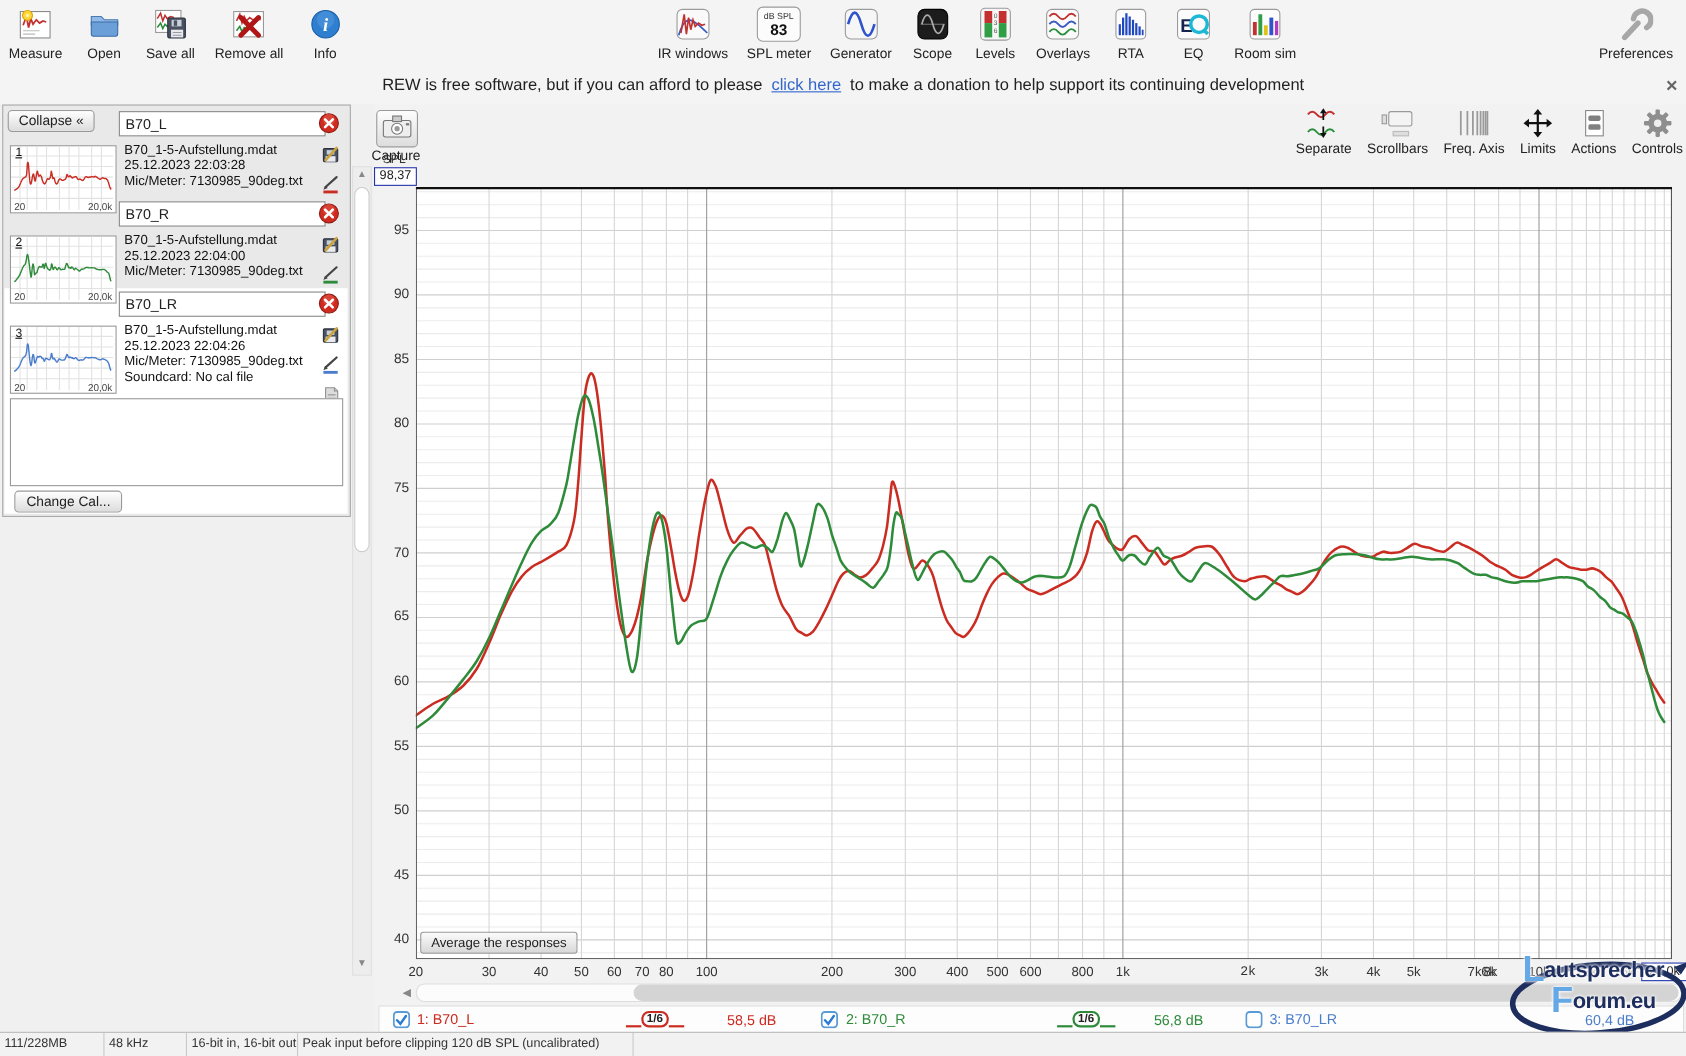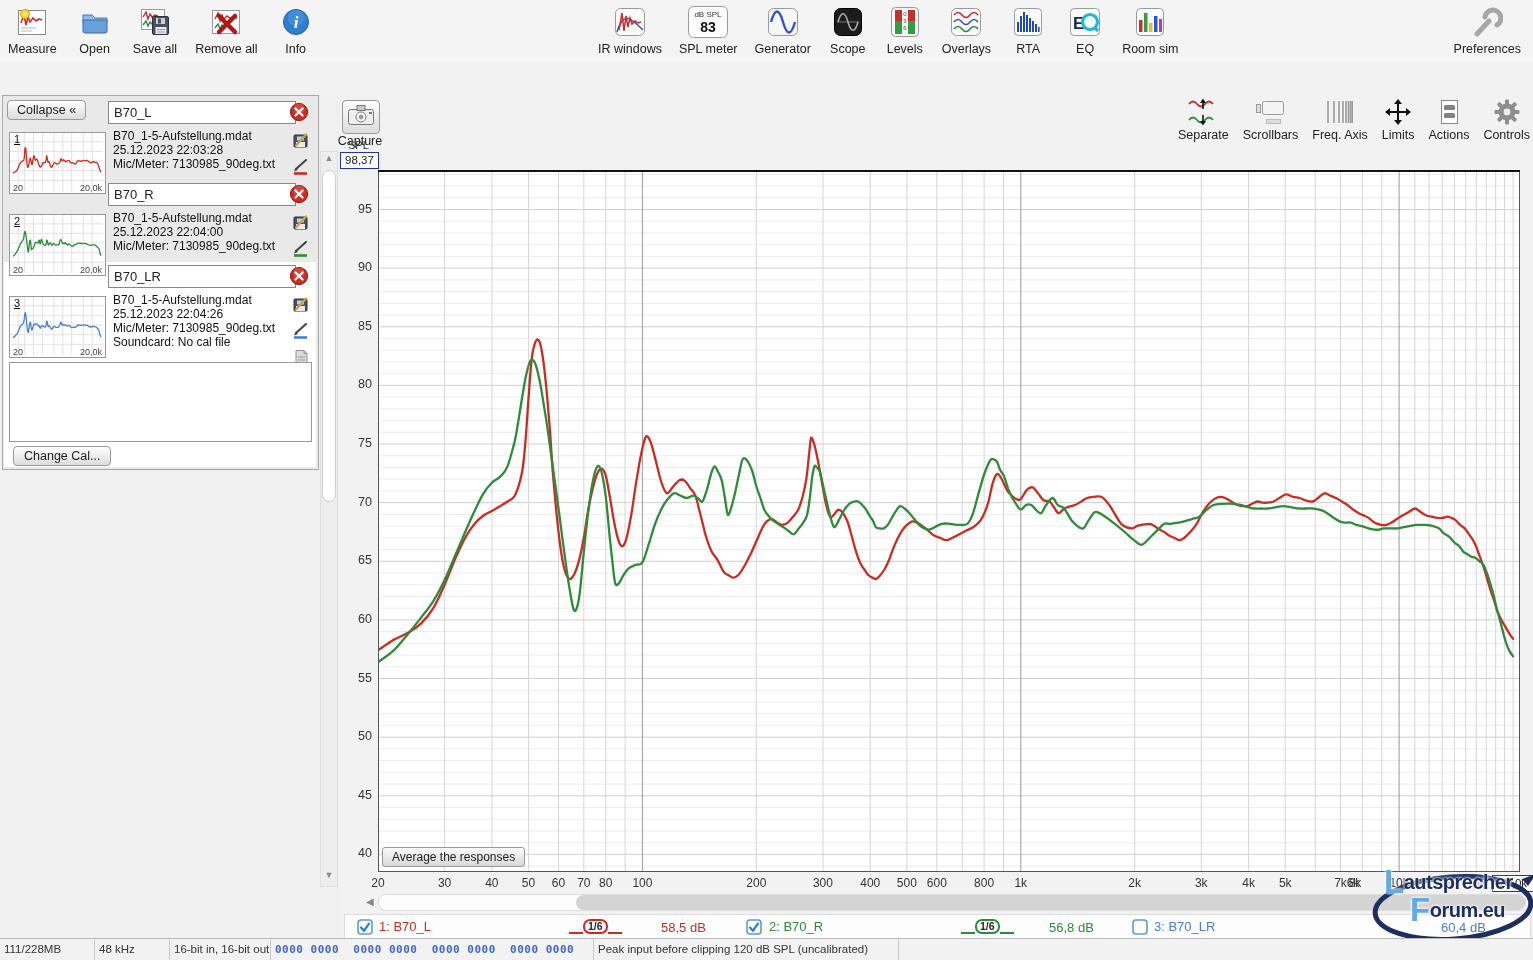--- a/index.html
+++ b/index.html
@@ -265,20 +265,26 @@
             <svg width="32" height="30" viewBox="0 0 32 30" xmlns="http://www.w3.org/2000/svg">
               <line x1="6" y1="27" x2="18" y2="14" stroke="#a7a7a7" stroke-width="5" stroke-linecap="round"></line>
               <path d="M14 10 A8 8 0 1 1 26 18" fill="none" stroke="#a7a7a7" stroke-width="5" stroke-linecap="round"></path>
             </svg>
           </span>
           <div class="tb-label">Preferences</div>
         </div>
       </div>
   </div>
 
+  <div id="banner">
+    <span>REW is free software, but if you can afford to please</span>
+    <a>click here</a>
+    <span>to make a donation to help support its continuing development</span>
+    <span id="banner-close">×</span>
+  </div>
 
   <div id="sidebar">
     <div id="meas-panel">
       <div id="white-zone"></div>
       <div id="collapse-btn">
         <span>Collapse</span>
         <span>«</span>
       </div>
       <div id="meas-cards">
           <div>
@@ -657,21 +663,21 @@
         <div class="xlab" style="left: 221.839px;">70</div>
         <div class="xlab" style="left: 243.779px;">80</div>
         <div class="xlab" style="left: 280.444px;">100</div>
         <div class="xlab" style="left: 394.333px;">200</div>
         <div class="xlab" style="left: 460.955px;">300</div>
         <div class="xlab" style="left: 508.223px;">400</div>
         <div class="xlab" style="left: 544.887px;">500</div>
         <div class="xlab" style="left: 574.844px;">600</div>
         <div class="xlab" style="left: 622.113px;">800</div>
         <div class="xlab" style="left: 658.777px;">1k</div>
-        <div class="xlab" style="left: 772.667px;">2k</div>
+        <div class="xlab" style="left: 772.667px; font-family: Liberation Mono, monospace;">2k</div>
         <div class="xlab" style="left: 839.288px;">3k</div>
         <div class="xlab" style="left: 886.556px;">4k</div>
         <div class="xlab" style="left: 923.221px;">5k</div>
         <div class="xlab" style="left: 991px;">6k</div>
         <div class="xlab" style="left: 978.506px;">7k</div>
         <div class="xlab" style="left: 993px;">8k</div>
         <div class="xlab" style="left: 1037.11px;">10k</div>
         <div class="xlab muted" style="left: 1080.22px;">13k</div>
         <div class="xlab muted" style="left: 1114.34px;">16k</div>
       </div>
@@ -720,18 +726,17 @@
       </svg>
       <div class="t1"><span class="big">L</span><span id="logo-rest1">autsprecher</span></div>
       <div class="t2"><span class="big">F</span><span id="logo-rest2">orum.eu</span></div>
     </div>
   </div>
 
   <div id="statusbar">
     <div class="sb-cell" style="width:90px">111/228MB</div>
     <div class="sb-cell" style="width:70px">48 kHz</div>
     <div class="sb-cell" style="width:96px">16-bit in, 16-bit out</div>
-    <div class="sb-cell" id="sb-levels" style="width:318px">0000 0000  0000 0000  0000 0000  0000 0000</div>
     <div class="sb-cell" style="width:300px">Peak input before clipping 120 dB SPL (uncalibrated)</div>
     <div class="sb-cell" style="flex:1;border-right:none"></div>
   </div>
 
 </div>
 
 </body></html>

